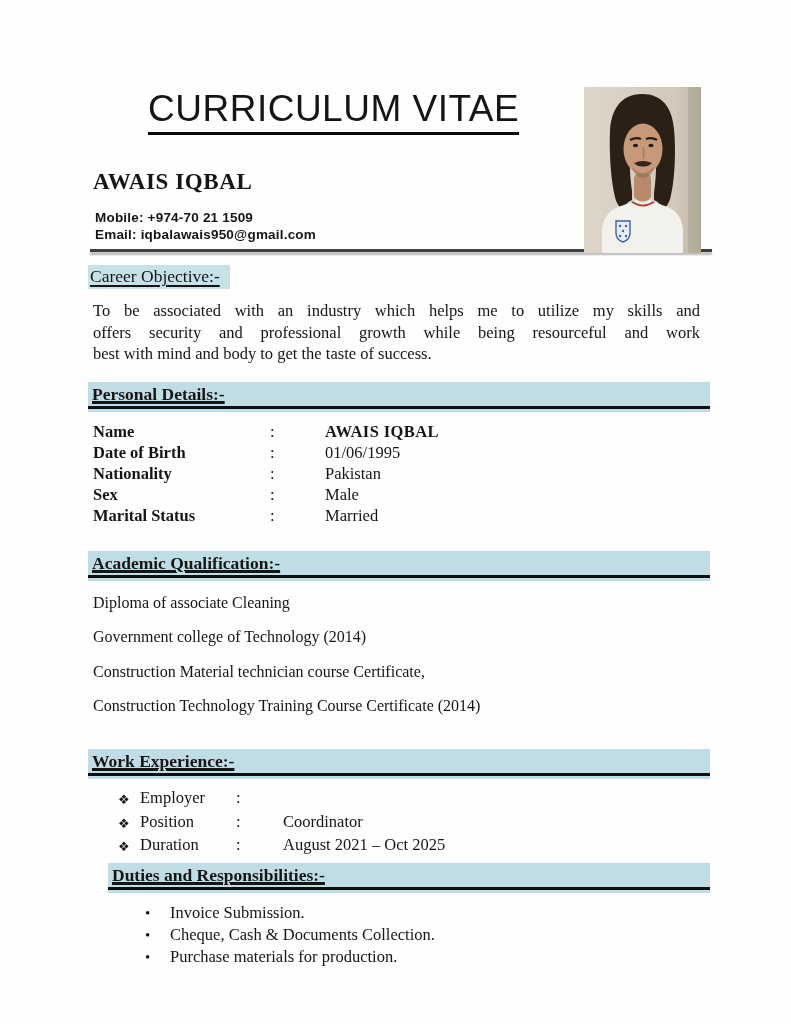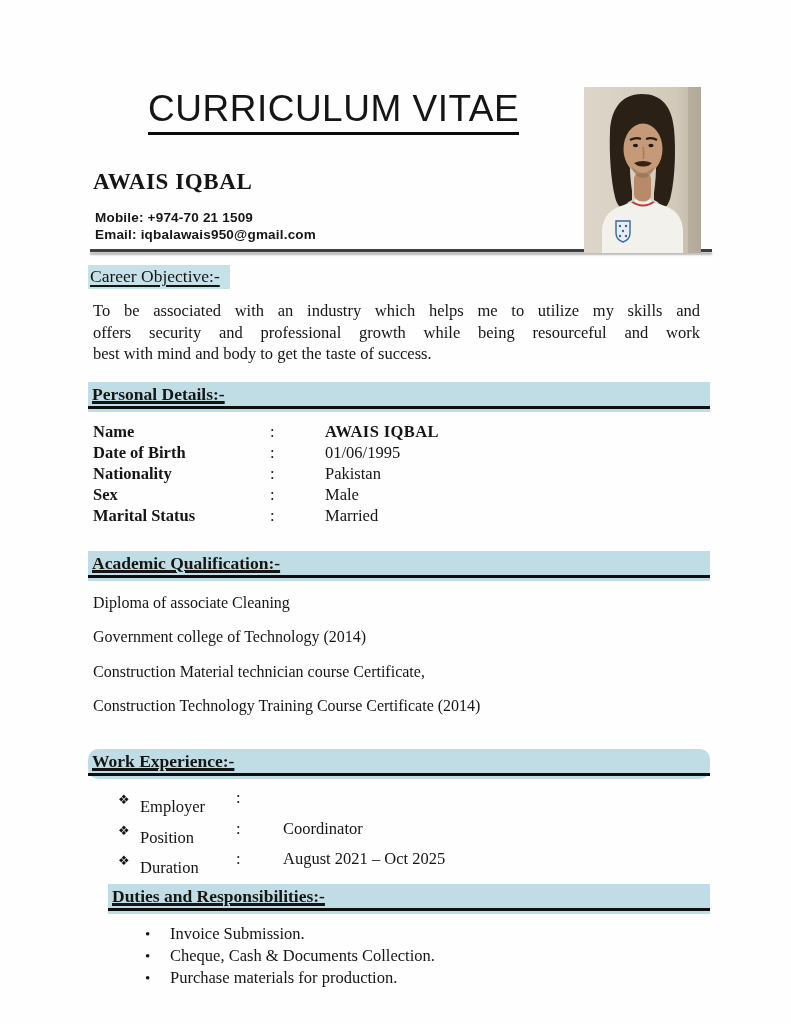--- a/index.html
+++ b/index.html
@@ -39,37 +39,37 @@
   .section{margin-left:88px;width:622px;background:#c0dde5;padding-bottom:3px;}
   .section-inner{
     border-bottom:3px solid #0f0f0f;padding:2px 0 1px 4px;
     font-size:17.5px;font-weight:bold;line-height:21px;text-decoration:underline;
   }
   .section-inner span{
     text-decoration:underline;text-decoration-thickness:2px;text-underline-offset:2px;
   }
   .sec-personal{margin-top:17px;}
   .sec-academic{margin-top:25px;}
-  .sec-work{margin-top:33px;border-radius:10px;}
+  .sec-work{margin-top:33px;}
   .sec-duties{margin:5px 0 0 108px;width:602px;}
   
   .pdetails{margin:9px 0 0 93px;font-size:16.5px;line-height:21px;}
   .prow{display:flex;}
   .plabel{width:177px;font-weight:bold;}
   .psep{width:55px;}
   .pvalue.bold{font-weight:bold;letter-spacing:.4px;}
   
   .acad{margin-left:93px;font-size:16px;line-height:20px;}
   .acad-item{margin-top:14.5px;}
   .acad-item:first-child{margin-top:12px;}
   
   .wrows{margin:8px 0 0 118px;font-size:16.5px;line-height:21.5px;}
   .wrow{display:flex;}
   .wbullet{width:22px;font-family:"DejaVu Sans",sans-serif;font-size:13px;padding-top:2px;}
-  .wlabel{width:96px;margin-top:9px;}
+  .wlabel{width:96px;}
   .wsep{width:47px;}
   
   .bullets{margin:9px 0 0 145px;font-size:16.5px;line-height:22px;}
   .bullet-row{display:flex;}
   .bdot{width:25px;font-size:15px;}
 </style>
 </head>
 <body>
 
 <div class="page">

